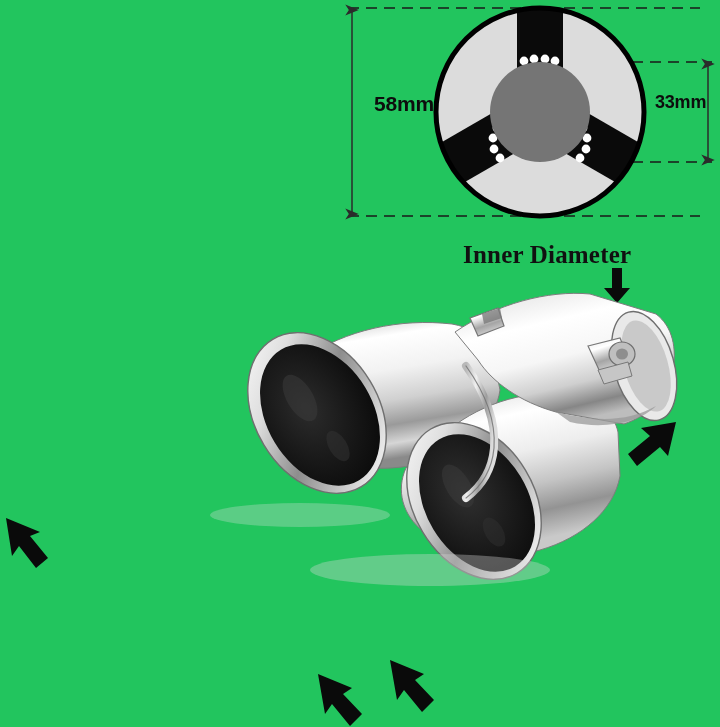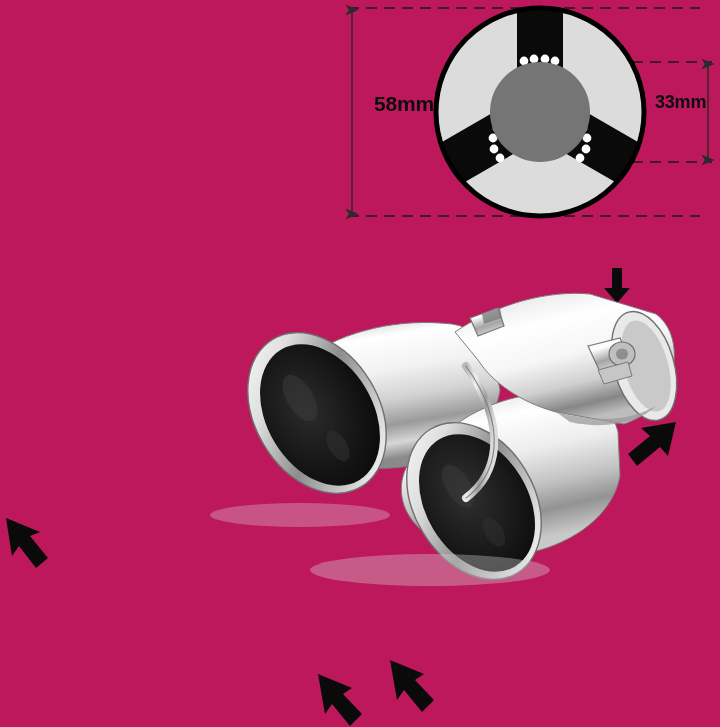--- a/index.html
+++ b/index.html
@@ -9,21 +9,21 @@
     background: #ffffff;
   }
   body {
     font-family: "Liberation Sans", sans-serif;
     -webkit-font-smoothing: antialiased;
   }
   #canvas {
     position: relative;
     width: 720px;
     height: 727px;
-    background: #be185d;
+    background: #22c55e;
     overflow: hidden;
   }
 
   
   .dim-label {
     position: absolute;
     font-family: "Liberation Sans", sans-serif;
     font-weight: bold;
     color: #0d0d0d;
     white-space: nowrap;
@@ -126,20 +126,21 @@
 
       <g>
         <path d="M612,268 L622,268 L622,288 L630,288 L617,303 L604,288 L612,288 Z" fill="#0a0a0a"></path>
       </g>
     </svg>
 
     <div class="dim-label label-58">58mm</div>
 
     <div class="dim-label label-33">33mm</div>
 
+    <div class="inner-diameter-label">Inner Diameter</div>
   </div>
 
   <div id="product-photo">
     <svg width="720" height="457" viewBox="0 0 720 457">
       <defs>
 
         <linearGradient id="chromeA" x1="0" y1="0" x2="0.25" y2="1">
           <stop offset="0%" stop-color="#8e8e8e"></stop>
           <stop offset="9%" stop-color="#d8d8d8"></stop>
           <stop offset="20%" stop-color="#ffffff"></stop>

